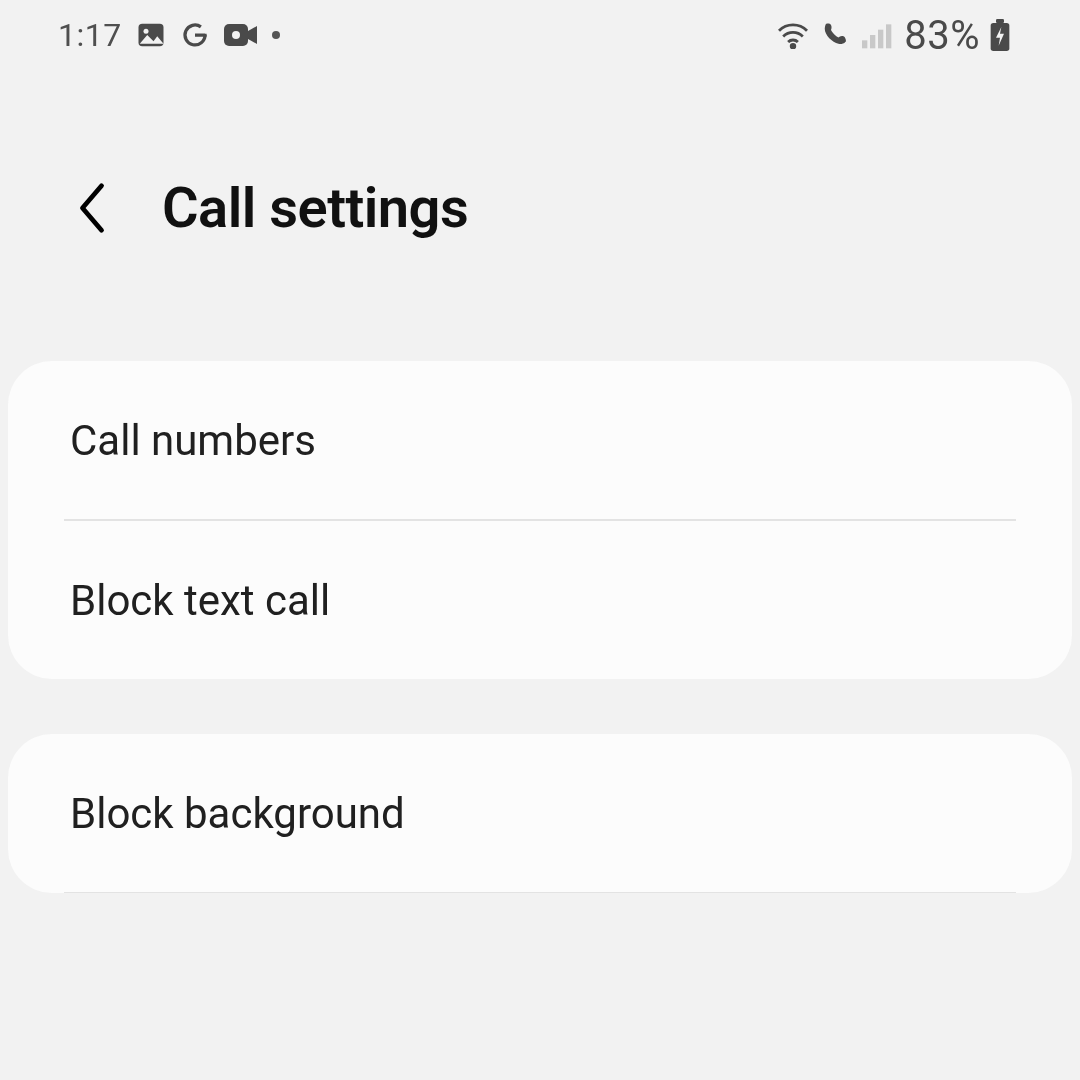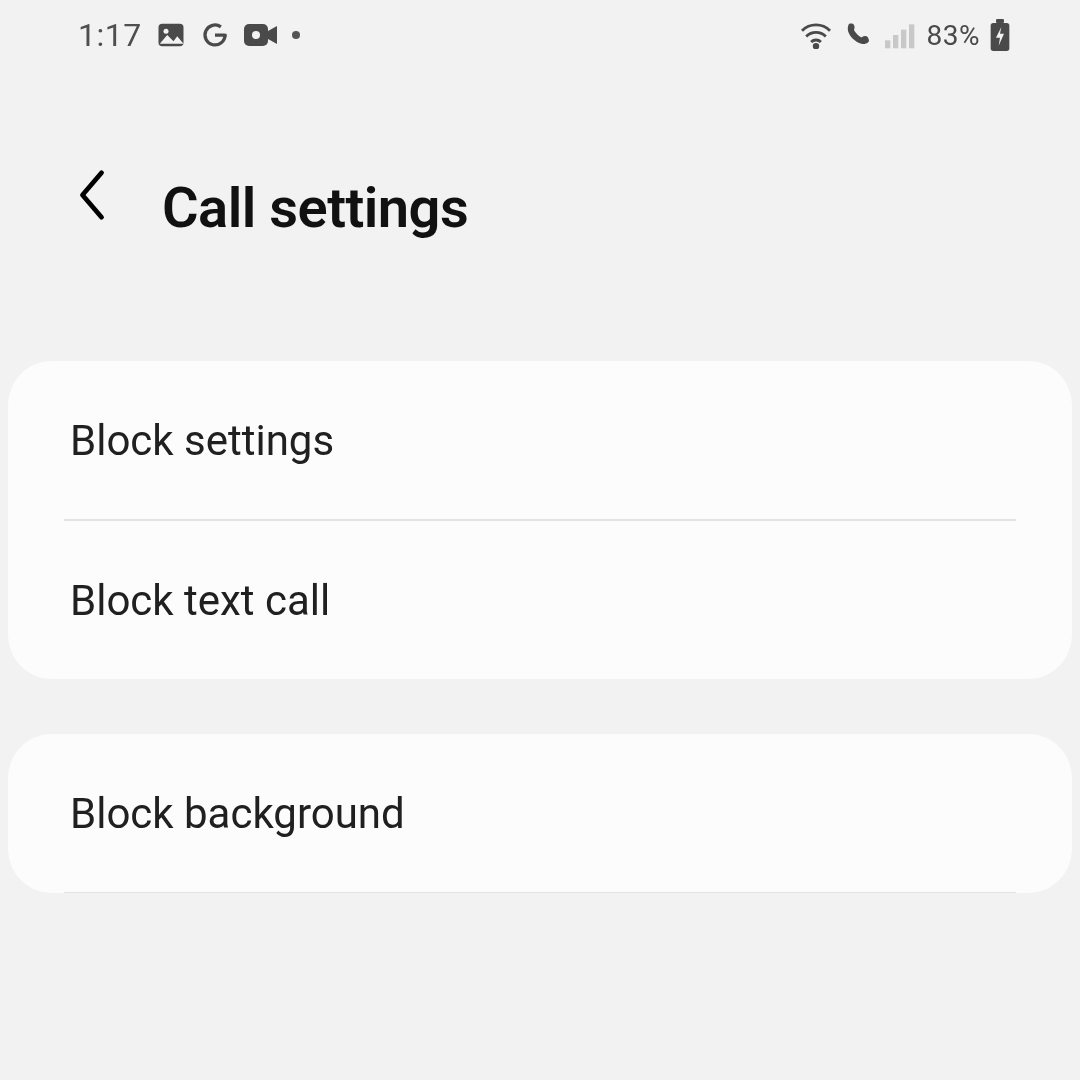--- a/index.html
+++ b/index.html
@@ -8,21 +8,21 @@
     height: 1080px;
     background: #f2f2f2;
     font-family: -apple-system, BlinkMacSystemFont, "Segoe UI", Roboto, sans-serif;
     color: #000;
     overflow: hidden;
   }
   .status-bar {
     height: 70px;
     display: flex;
     align-items: center;
-    padding: 0 70px 0 78px;
+    padding: 0 70px 0 58px;
     font-size: 30px;
     color: #4a4a4a;
   }
   .status-left {
     display: flex;
     align-items: center;
     gap: 14px;
   }
   .status-right {
     margin-left: auto;
@@ -36,24 +36,24 @@
     letter-spacing: 0.5px;
   }
   .status-icon {
     display: inline-flex;
     align-items: center;
     justify-content: center;
   }
   .dot {
     width: 8px; height: 8px; border-radius: 50%; background:#555;
   }
-  .battery-pct { font-size: 28px; color:#4a4a4a; letter-spacing:0.5px; }
+  .battery-pct { font-size: 40px; color:#4a4a4a; letter-spacing:0.5px; }
   .header {
     display: flex;
-    align-items: flex-start;
+    align-items: center;
     padding: 105px 0 120px 72px;
     gap: 50px;
   }
   .back-btn {
     width: 40px; height: 40px;
     display: inline-flex; align-items: center; justify-content: center;
     color:#000;
   }
   .page-title {
     font-size: 56px;
@@ -175,21 +175,21 @@
   <span class="back-btn">
     <svg width="34" height="54" viewBox="0 0 20 34" fill="none" stroke="#000" stroke-width="3" stroke-linecap="round" stroke-linejoin="round">
         <path d="M16 3 L4 17 L16 31"></path>
       </svg>
   </span>
   <span class="page-title">Call settings</span>
 </div>
 
 <div class="card">
   <div class="row">
-    <span class="label">Block settings</span>
+    <span class="label">Call numbers</span>
   </div>
   <div class="divider"></div>
   <div class="divider"></div>
   <div class="row">
     <span class="label">Block text call</span>
   </div>
 </div>
 
 <div class="card">
   <div class="row">

